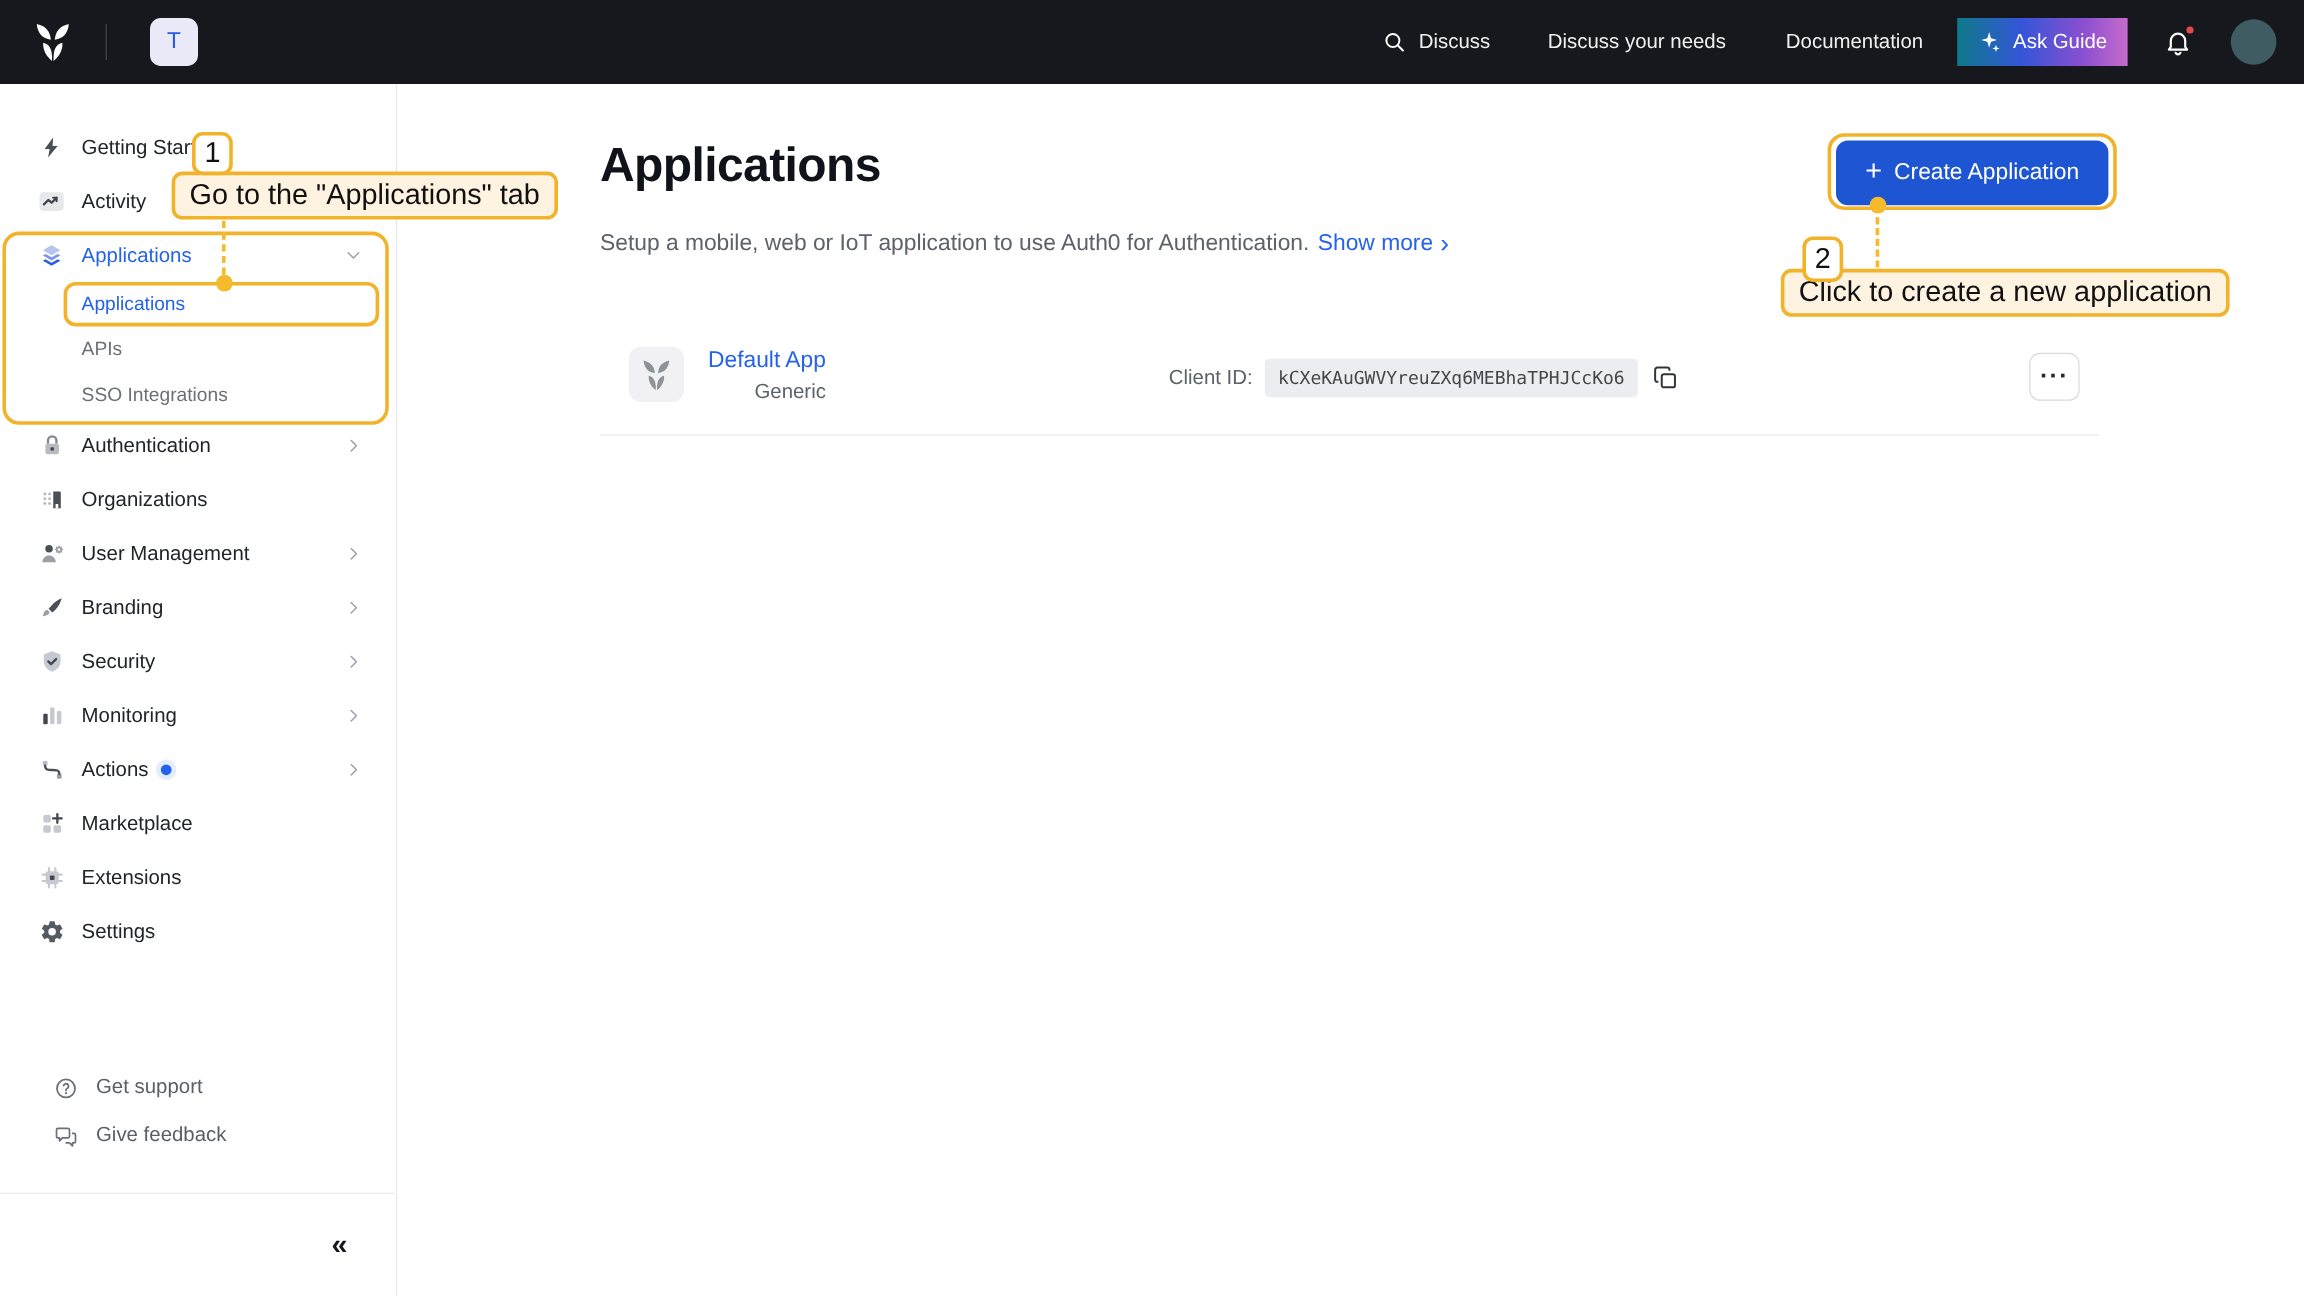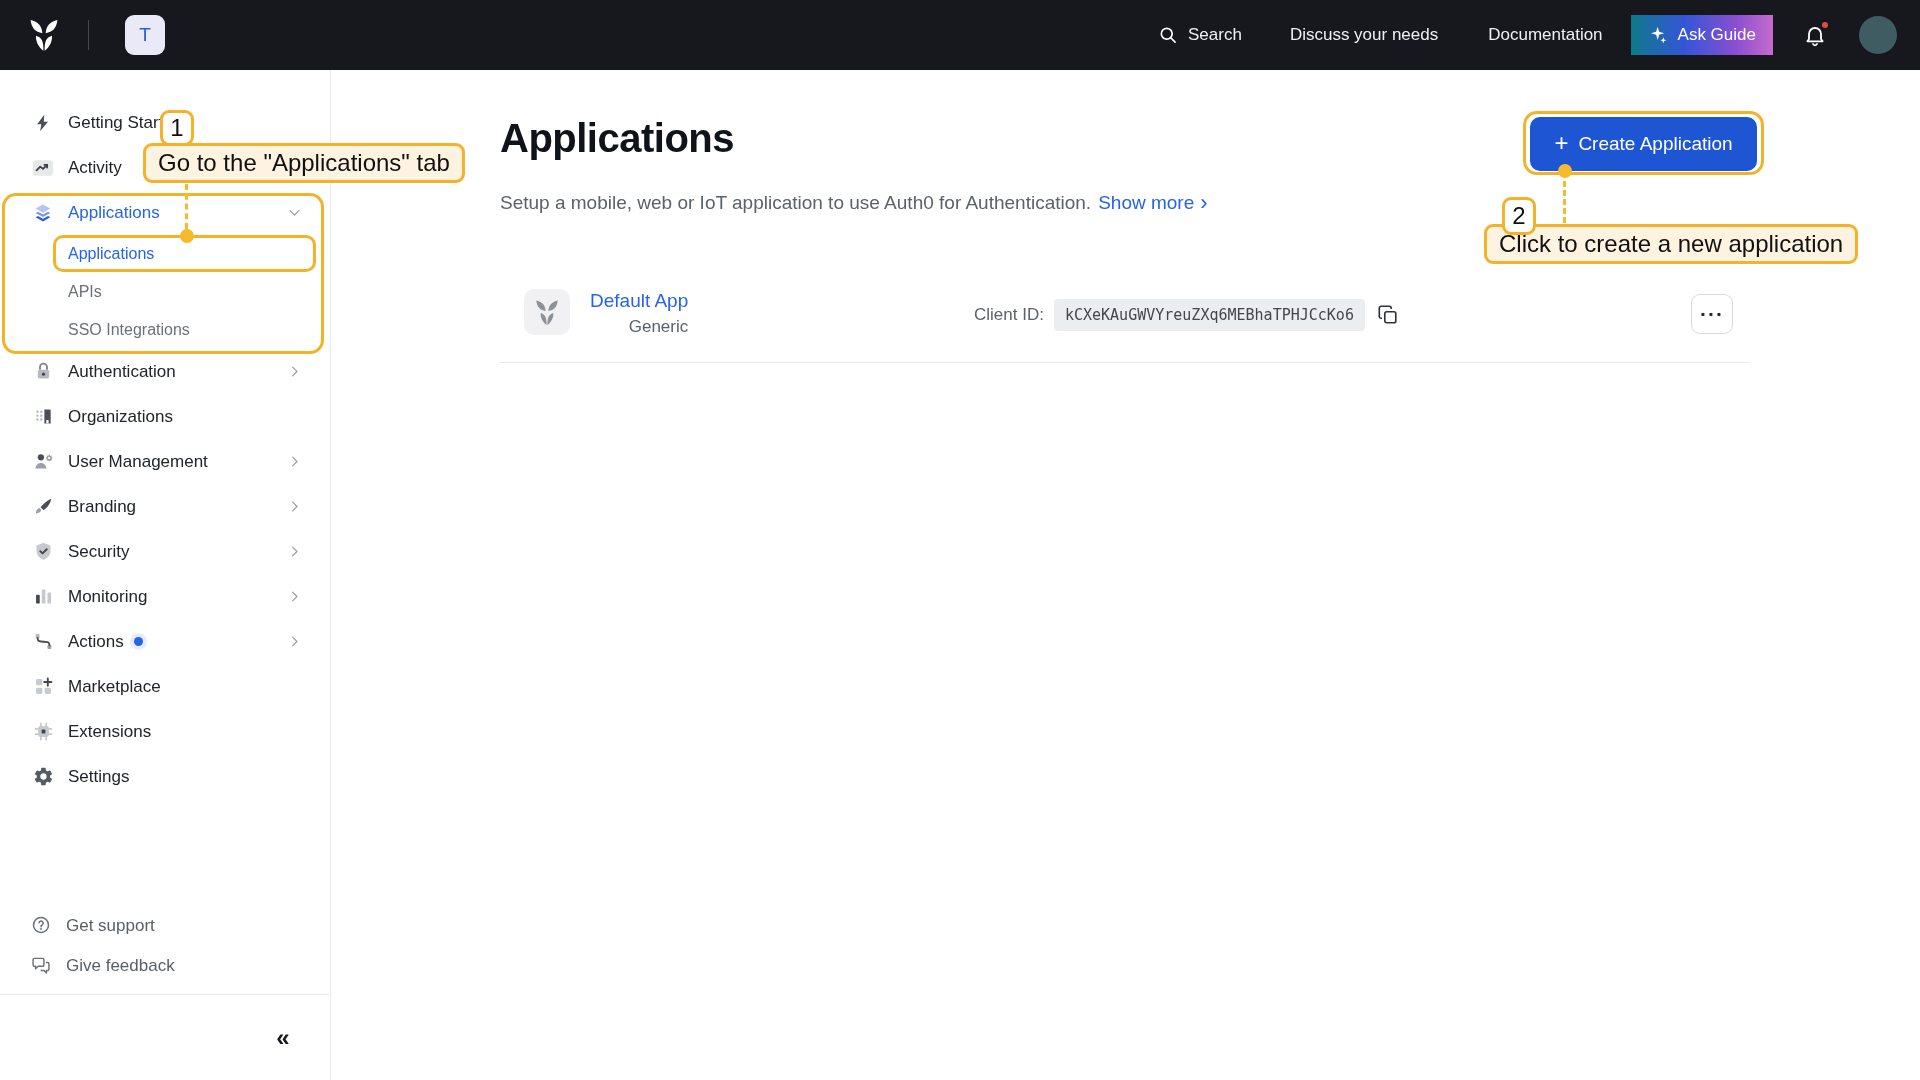--- a/index.html
+++ b/index.html
@@ -38,21 +38,21 @@
   .nav-item.active .nav-label { color: #2563eb; }
   .nav-chevron { margin-left: auto; display: inline-flex; }
   .nav-dot { width: 9px; height: 9px; border-radius: 50%; background: #2563eb; margin-left: 10px;
              box-shadow: 0 0 0 4px rgba(37,99,235,.12); }
   .nav-sub { height: 38px; display: flex; align-items: center; padding-left: 68px; cursor: pointer; }
   .nav-sub:first-of-type { height: 37px; }
   .nav-sub-label { font-size: 16px; color: #6b7177; }
   .nav-sub.active .nav-sub-label { color: #2563eb; }
 
   .sidebar-support { position: absolute; left: 0; right: 1px; bottom: 104px; background: #fff; }
-  .support-item { height: 40px; display: flex; align-items: flex-end; padding-left: 30px; cursor: pointer; }
+  .support-item { height: 40px; display: flex; align-items: flex-start; padding-left: 44px; cursor: pointer; }
   .support-label { margin-left: 14px; font-size: 17px; color: #595f66; }
   .sidebar-collapse { position: absolute; left: 0; right: 1px; bottom: 0; height: 86px;
                       border-top: 1px solid #e8eaed; display: flex; align-items: center;
                       justify-content: flex-end; padding-right: 28px; background: #fff; }
   .collapse-btn { width: 36px; height: 36px; border: none; background: transparent; cursor: pointer;
                   font-size: 24px; font-weight: 700; color: #16181d; line-height: 1; font-family: inherit; }
 
   
   .page-title { position: absolute; left: 500px; top: 116px; font-size: 40px; font-weight: 600;
                 color: #10141a; letter-spacing: -0.5px; z-index: 3; }
@@ -125,21 +125,21 @@
     <span class="tenant-badge">
       <span>T</span>
     </span>
 
     <div class="tb-right">
       <span class="tb-link tb-search">
         <svg viewBox="0 0 24 24" width="20" height="20">
           <circle cx="10.5" cy="10.5" r="6.5" stroke="#fff" stroke-width="2" fill="none"></circle>
           <path d="M15.3 15.3 L20.5 20.5" stroke="#fff" stroke-width="2" stroke-linecap="round"></path>
         </svg>
-        <span>Search</span>
+        <span>Discuss</span>
       </span>
       <span class="tb-link tb-discuss">Discuss your needs</span>
       <span class="tb-link tb-docs">Documentation</span>
       <button class="ask-guide">
         <svg viewBox="0 0 24 24" width="21" height="21">
           <path d="M11 2 l1.7 5.8 L18.5 9.5 l-5.8 1.7 L11 17 l-1.7-5.8 L3.5 9.5 l5.8-1.7 Z" fill="#fff"></path>
           <path d="M17.5 14 l.9 2.6 2.6.9 -2.6.9 -.9 2.6 -.9-2.6 -2.6-.9 2.6-.9 Z" fill="#fff"></path>
         </svg>
         <span>Ask Guide</span>
       </button>

